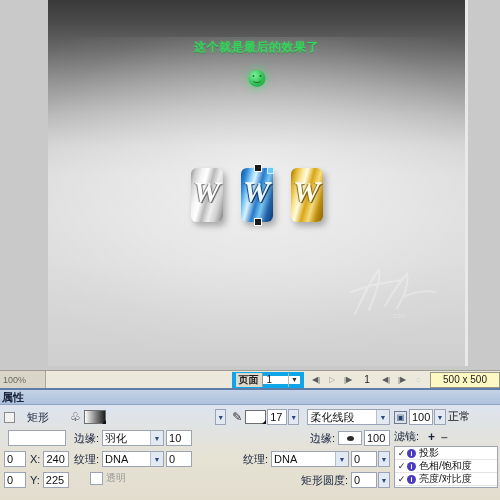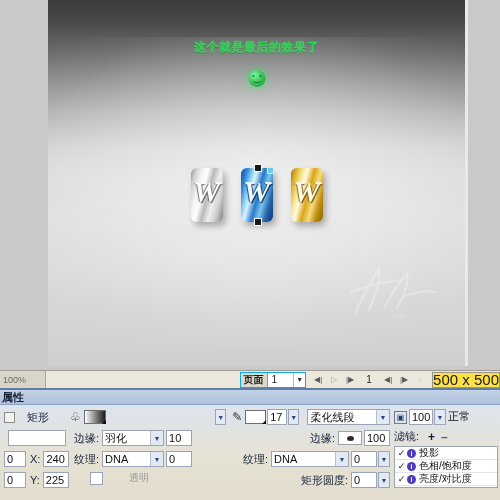--- a/index.html
+++ b/index.html
@@ -139,41 +139,41 @@
   .sb-left {
     width: 46px; height: 18px; background: #d9d5c8;
     border-right: 1px solid #a9a59a;
     font-size: 9px; color: #6a6a62; padding-left: 3px; line-height: 18px;
     overflow: hidden; white-space: nowrap;
   }
   .sb-spacer { flex: 1; }
   .sb-group { display: flex; align-items: center; height: 18px; }
   .page-combo {
     display: flex; align-items: center; height: 16px;
-    border: 1px solid #0ea5e9; background: #fff; margin-right: 4px;
+    border: 4px solid #0ea5e9; background: #fff; margin-right: 4px;
   }
   .page-combo .lbl {
     background: #ddd9cc; border-right: 1px solid #9a968c;
     padding: 0 3px; line-height: 14px; font-size: 10px; color: #1d1d1d;
     font-weight: bold;
   }
   .page-combo .val { padding: 0 16px 0 4px; line-height: 14px; font-size: 10px; color: #222; }
   .page-combo .arrow {
     width: 12px; text-align: center; font-size: 7px; color: #333;
     border-left: 1px solid #bdb9ae; line-height: 14px;
   }
   .nav-btn {
     width: 16px; height: 16px; display: flex; align-items: center;
     justify-content: center; font-size: 8px; color: #5c5c5c;
   }
   .nav-btn.dim { color: #a8a8a0; }
   .frame-num { width: 22px; text-align: center; font-size: 10px; color: #222; }
   .dims-box {
-    border: 1px solid #9a968c; background: #fde047; height: 16px;
-    line-height: 14px; padding: 0 0; font-size: 15px; color: #222;
+    border: 1px solid #9a968c; background: #fef9c3; height: 16px;
+    line-height: 14px; padding: 0 12px; font-size: 10px; color: #222;
     margin-left: 4px; white-space: nowrap;
   }
 
   
   .props {
     position: absolute; left: 0; top: 388px; width: 500px; height: 112px;
     background: #d6dfec;
     border-top: 2px solid #5f7da6;
   }
   .props-title {
@@ -249,21 +249,21 @@
   }
   .swatch-solid {
     width: 22px; height: 14px; border: 1px solid #6e6e6e;
     background: #ffffff; margin: 0 1px; position: relative;
   }
   .swatch-solid .tri {
     position: absolute; right: -1px; bottom: -1px;
     width: 0; height: 0; border-left: 4px solid transparent;
     border-bottom: 4px solid #111;
   }
-  .transp-row { display: flex; align-items: center; margin-left: 22px; gap: 23px; }
+  .transp-row { display: flex; align-items: center; margin-left: 22px; }
   .transp-sw {
     width: 13px; height: 13px; border: 1px solid #9aa4b4; background: #fff;
     margin-right: 3px;
   }
   .transp-lab { font-size: 10px; color: #9a9a9a; }
 
   .edge-swatch {
     width: 24px; height: 14px; border: 1px solid #9aa4b4; background: #fff;
     display: flex; align-items: center; justify-content: center;
   }

